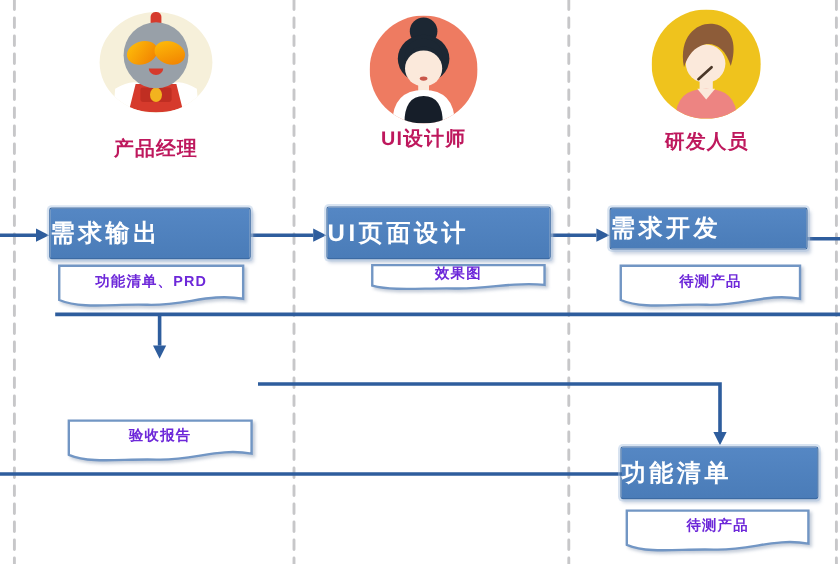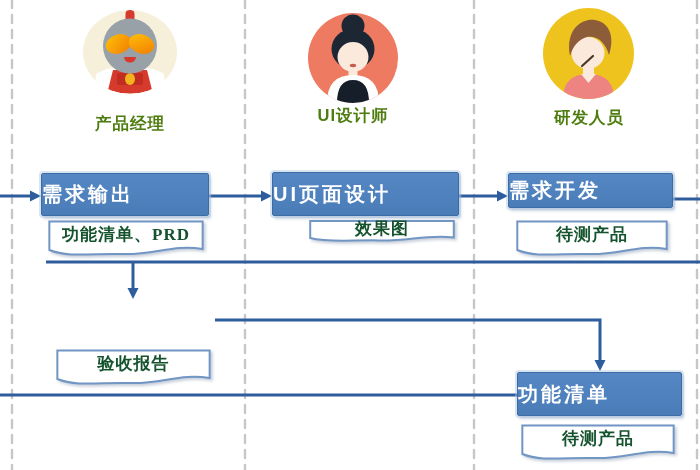--- a/index.html
+++ b/index.html
@@ -17,26 +17,26 @@
     border-radius:2px;box-sizing:border-box;z-index:3;
   }
   .doc{
     position:absolute;z-index:3;
   }
   .doc svg{position:absolute;left:0;top:0;width:100%;height:100%;
     filter:drop-shadow(2px 2px 1.5px rgba(110,130,160,.4));}
   .doc .doc-label{
     position:absolute;left:0;top:0;width:100%;height:72%;
     display:flex;align-items:center;justify-content:center;
-    font-size:17px;font-weight:bold;color:#14532d;letter-spacing:1px;font-family:Liberation Serif, serif;
+    font-size:12px;font-weight:bold;color:#6d28d9;letter-spacing:1px;
   }
   .avatar{position:absolute;z-index:2;}
   .lane-label{
     position:absolute;z-index:2;text-align:center;
-    font-size:16.5px;font-weight:bold;color:#4d7c0f;letter-spacing:1px;
+    font-size:16.5px;font-weight:bold;color:#be185d;letter-spacing:1px;
   }
 </style>
 </head>
 <body>
 
 <div class="stage">
 
   <svg class="layer" width="700" height="470" viewBox="0 0 700 470">
 
     <g stroke="#c7c7c9" stroke-width="2.4" stroke-dasharray="8,7" stroke-linecap="round">

